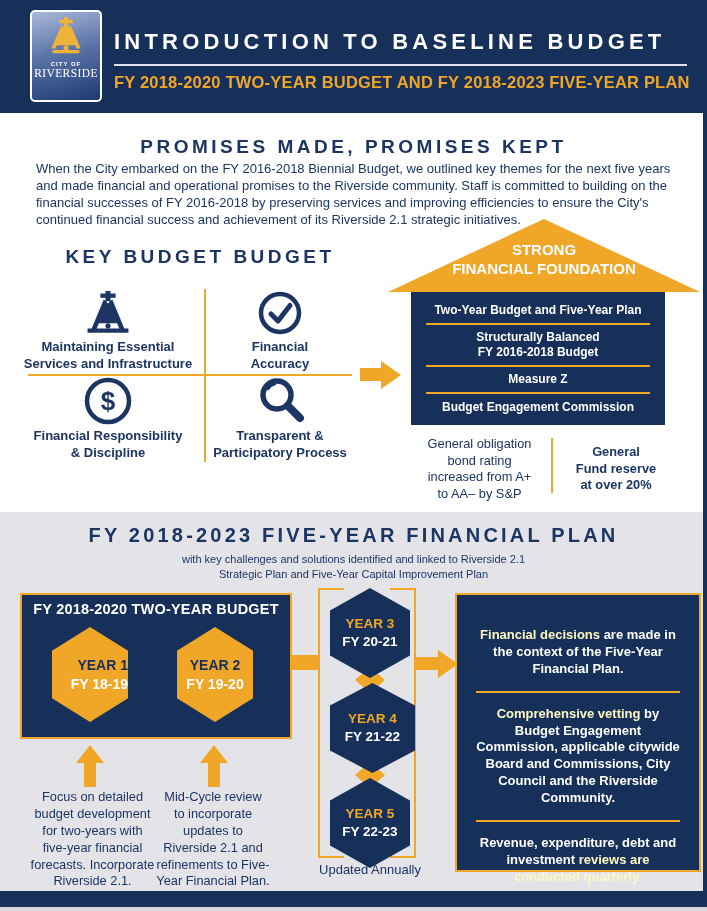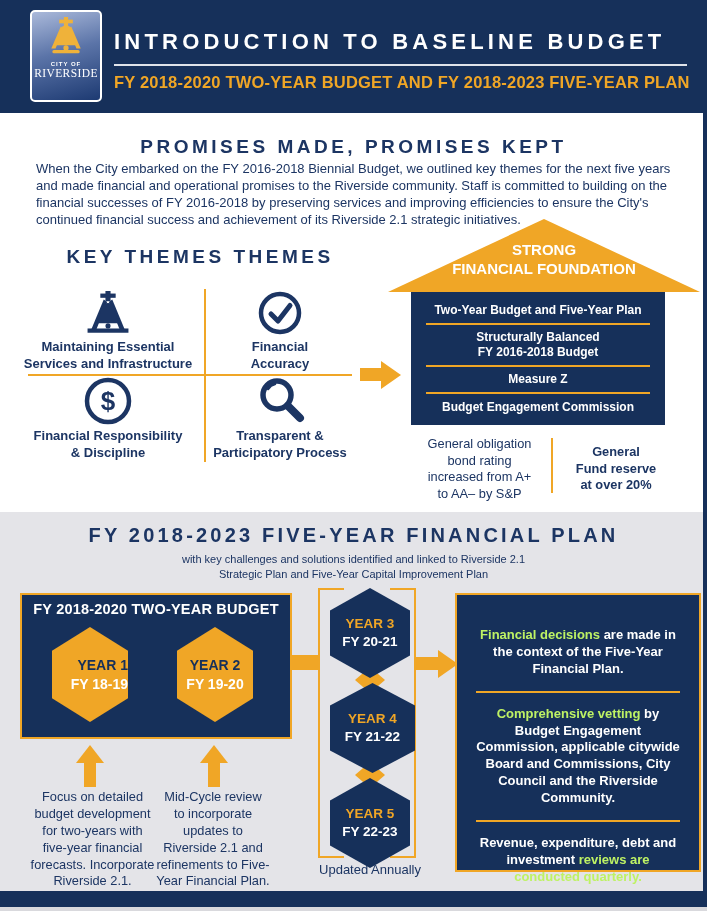--- a/index.html
+++ b/index.html
@@ -77,21 +77,21 @@
                 border-top:2px solid #F0A626;border-bottom:2px solid #F0A626;box-sizing:border-box;}
   .bracket-right{left:390px;top:588px;width:26px;height:270px;border-right:2px solid #F0A626;
                  border-top:2px solid #F0A626;border-bottom:2px solid #F0A626;box-sizing:border-box;}
   .diamond{width:30px;height:26px;background:#F0A626;clip-path:polygon(50% 0,100% 50%,50% 100%,0 50%);z-index:1;}
   .hex-mid{z-index:2;}
   .updated{left:295px;top:862px;width:150px;text-align:center;font-size:13px;color:#1C3563;}
   .panel{left:455px;top:593px;width:246px;height:279px;background:#16305A;border:2px solid #F0A626;
          box-sizing:border-box;display:flex;flex-direction:column;align-items:center;
          padding:18px 18px 10px 18px;}
   .panel p{margin:0;color:#ffffff;font-size:13px;font-weight:600;line-height:1.3;text-align:center;}
-  .panel .hl{color:#bef264;font-weight:bold;}
+  .panel .hl{color:#fef9c3;font-weight:bold;}
   .panel-sep{width:204px;height:2px;background:#F0A626;flex:none;margin:13px 0;}
   .note{font-size:12.8px;line-height:1.32;color:#1C3563;text-align:center;white-space:pre-line;}
 
   
   .footer-band{left:0;top:891px;width:707px;height:16px;background:#16305A;}
   .footer-strip{left:0;top:907px;width:707px;height:4px;background:#D9D9DD;}
   .right-edge{left:703px;top:113px;width:4px;height:778px;background:#16305A;}
 </style>
 </head>
 <body>
@@ -118,21 +118,21 @@
     <span class="logo-riverside">RIVERSIDE</span>
   </div>
 
   <div class="abs header-title">INTRODUCTION TO BASELINE BUDGET</div>
   <div class="abs header-rule"></div>
   <div class="abs header-subtitle">FY 2018-2020 TWO-YEAR BUDGET AND FY 2018-2023 FIVE-YEAR PLAN</div>
 
   <div class="abs promises-title">PROMISES MADE, PROMISES KEPT</div>
   <div class="abs promises-body">When the City embarked on the FY 2016-2018 Biennial Budget, we outlined key themes for the next five years and made financial and operational promises to the Riverside community. Staff is committed to building on the financial successes of FY 2016-2018 by preserving services and improving efficiencies to ensure the City's continued financial success and achievement of its Riverside 2.1 strategic initiatives.</div>
 
-  <div class="abs themes-title">KEY THEMES THEMES</div>
+  <div class="abs themes-title">KEY BUDGET BUDGET</div>
   <div class="abs vline"></div>
   <div class="abs hline"></div>
 
   <span class="abs icon-wrap" style="left:82px;top:291px;width:52px;height:46px;">
     <svg width="52" height="46" viewBox="0 0 60 54">
       <g fill="#1C3563">
         <rect x="27" y="0" width="6" height="12"></rect>
         <rect x="21" y="3" width="18" height="5"></rect>
         <path d="M25 10 L10 46 L16 46 L29 13 Z"></path>
         <path d="M35 10 L50 46 L44 46 L31 13 Z"></path>

